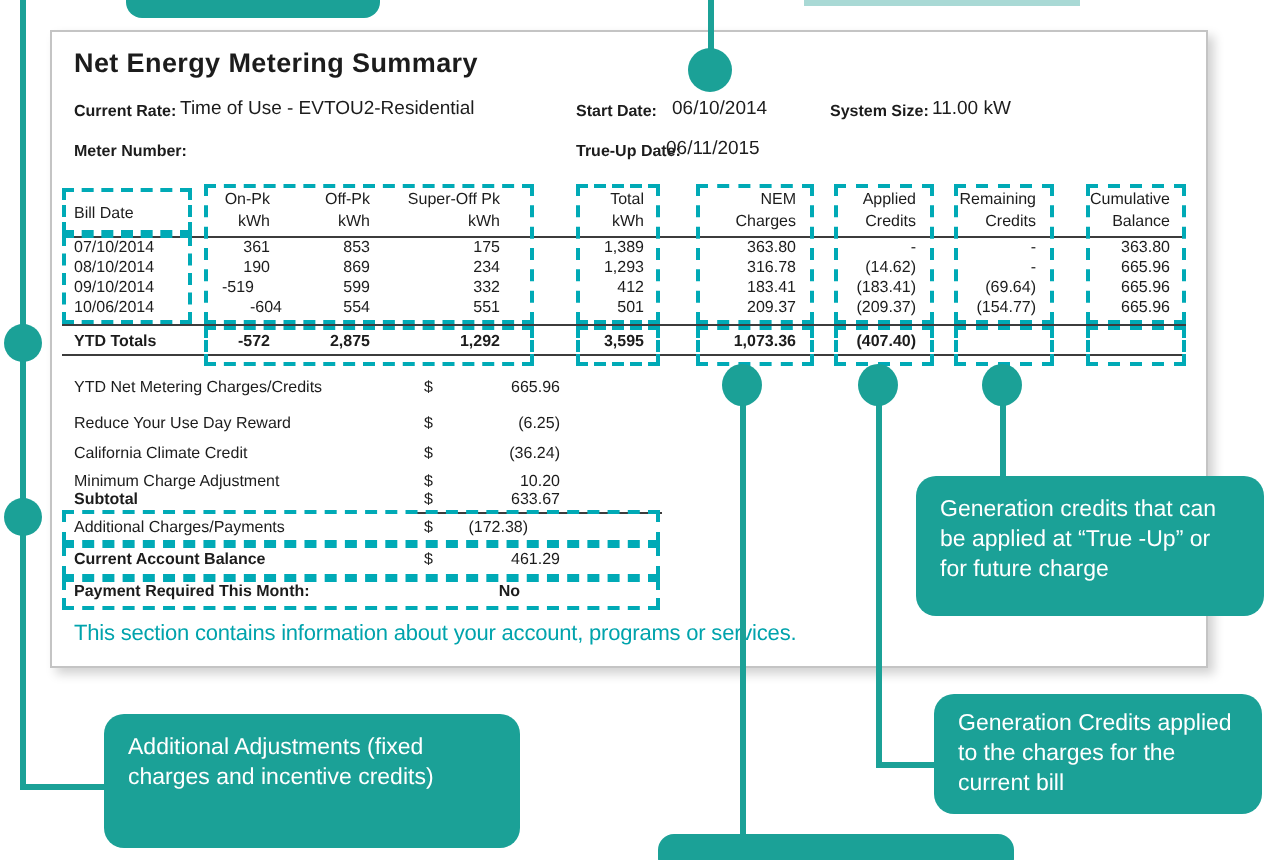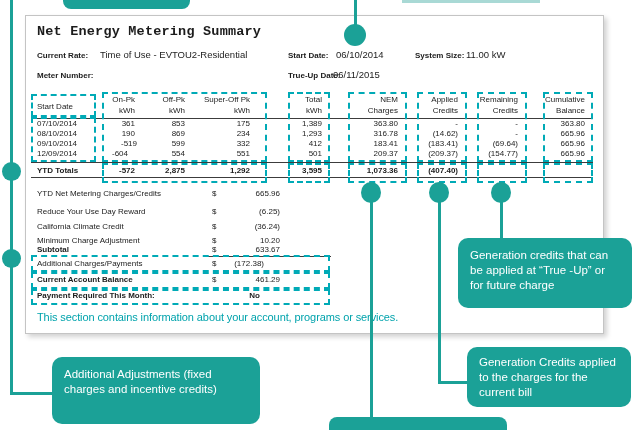--- a/index.html
+++ b/index.html
@@ -2,21 +2,21 @@
 <html><head>
 <meta charset="utf-8">
 <style>
   html,body{margin:0;padding:0;}
   body{width:640px;height:430px;position:relative;background:#ffffff;
        font-family:"Liberation Sans",sans-serif;color:#1c1c1c;overflow:hidden;}
   .abs{position:absolute;}
   
   .page{left:25px;top:15px;width:577px;height:317px;background:#fff;
         border:1px solid #c4c4c4;box-shadow:3px 3px 5px rgba(0,0,0,0.18);}
-  .title{left:37px;top:24px;font-size:13.5px;font-weight:bold;letter-spacing:.2px;font-family:Liberation Mono, monospace;}
+  .title{left:37px;top:24px;font-size:13.5px;font-weight:bold;letter-spacing:.2px;}
   .lbl{font-size:8px;font-weight:bold;}
   .val{font-size:9.5px;}
   
   .th{font-size:8px;line-height:11px;text-align:right;white-space:pre-line;}
   .cell{font-size:8px;line-height:10px;text-align:right;}
   .left{text-align:left;}
   .bold{font-weight:bold;}
   .hline{background:#3c3c3c;height:1px;}
   .dash{border:2px dashed #00aab6;}
   
@@ -31,30 +31,30 @@
   .dot{background:#1ba197;border-radius:50%;z-index:31;}
   .sliver{background:#a9d9d5;}
 </style>
 </head>
 <body>
 
 <div class="abs page"></div>
 
 <div class="abs title">Net Energy Metering Summary</div>
 <div class="abs lbl" style="left:37px;top:51px">Current Rate:</div>
-<div class="abs val" style="left:100px;top:49px">Time of Use - EVTOU2-Residential</div>
+<div class="abs val" style="left:90px;top:49px">Time of Use - EVTOU2-Residential</div>
 <div class="abs lbl" style="left:288px;top:51px">Start Date:</div>
 <div class="abs val" style="left:336px;top:49px">06/10/2014</div>
 <div class="abs lbl" style="left:415px;top:51px">System Size:</div>
 <div class="abs val" style="left:466px;top:49px">11.00 kW</div>
 <div class="abs lbl" style="left:37px;top:71px">Meter Number:</div>
 <div class="abs lbl" style="left:288px;top:71px">True-Up Date:</div>
 <div class="abs val" style="left:333px;top:69px">06/11/2015</div>
 
-<div class="abs th left" style="left:37px;top:101px;width:60px">Start Date</div>
+<div class="abs th left" style="left:37px;top:101px;width:60px">Bill Date</div>
 <div class="abs th" style="left:85px;top:94px;width:50px">On-Pk
 kWh</div>
 <div class="abs th" style="left:135px;top:94px;width:50px">Off-Pk
 kWh</div>
 <div class="abs th" style="left:175px;top:94px;width:75px">Super-Off Pk
 kWh</div>
 <div class="abs th" style="left:272px;top:94px;width:50px">Total
 kWh</div>
 <div class="abs th" style="left:338px;top:94px;width:60px">NEM
 Charges</div>
@@ -84,32 +84,32 @@
   <div class="abs cell" style="left:135px;top:129px;width:50px">869</div>
   <div class="abs cell" style="left:175px;top:129px;width:75px">234</div>
   <div class="abs cell" style="left:272px;top:129px;width:50px">1,293</div>
   <div class="abs cell" style="left:338px;top:129px;width:60px">316.78</div>
   <div class="abs cell" style="left:398px;top:129px;width:60px">(14.62)</div>
   <div class="abs cell" style="left:458px;top:129px;width:60px">-</div>
   <div class="abs cell" style="left:525px;top:129px;width:60px">665.96</div>
 </div>
 <div>
   <div class="abs cell left" style="left:37px;top:139px;width:60px">09/10/2014</div>
-  <div class="abs cell" style="left:87px;top:139px;width:50px">-519</div>
+  <div class="abs cell" style="left:77px;top:139px;width:50px">-519</div>
   <div class="abs cell" style="left:135px;top:139px;width:50px">599</div>
   <div class="abs cell" style="left:175px;top:139px;width:75px">332</div>
   <div class="abs cell" style="left:272px;top:139px;width:50px">412</div>
   <div class="abs cell" style="left:338px;top:139px;width:60px">183.41</div>
   <div class="abs cell" style="left:398px;top:139px;width:60px">(183.41)</div>
   <div class="abs cell" style="left:458px;top:139px;width:60px">(69.64)</div>
   <div class="abs cell" style="left:525px;top:139px;width:60px">665.96</div>
 </div>
 <div>
-  <div class="abs cell left" style="left:37px;top:149px;width:60px">12/09/2014</div>
-  <div class="abs cell" style="left:78px;top:149px;width:50px">-604</div>
+  <div class="abs cell left" style="left:37px;top:149px;width:60px">10/06/2014</div>
+  <div class="abs cell" style="left:91px;top:149px;width:50px">-604</div>
   <div class="abs cell" style="left:135px;top:149px;width:50px">554</div>
   <div class="abs cell" style="left:175px;top:149px;width:75px">551</div>
   <div class="abs cell" style="left:272px;top:149px;width:50px">501</div>
   <div class="abs cell" style="left:338px;top:149px;width:60px">209.37</div>
   <div class="abs cell" style="left:398px;top:149px;width:60px">(209.37)</div>
   <div class="abs cell" style="left:458px;top:149px;width:60px">(154.77)</div>
   <div class="abs cell" style="left:525px;top:149px;width:60px">665.96</div>
 </div>
 
 <div class="abs hline" style="left:31px;top:162px;width:562px"></div>

